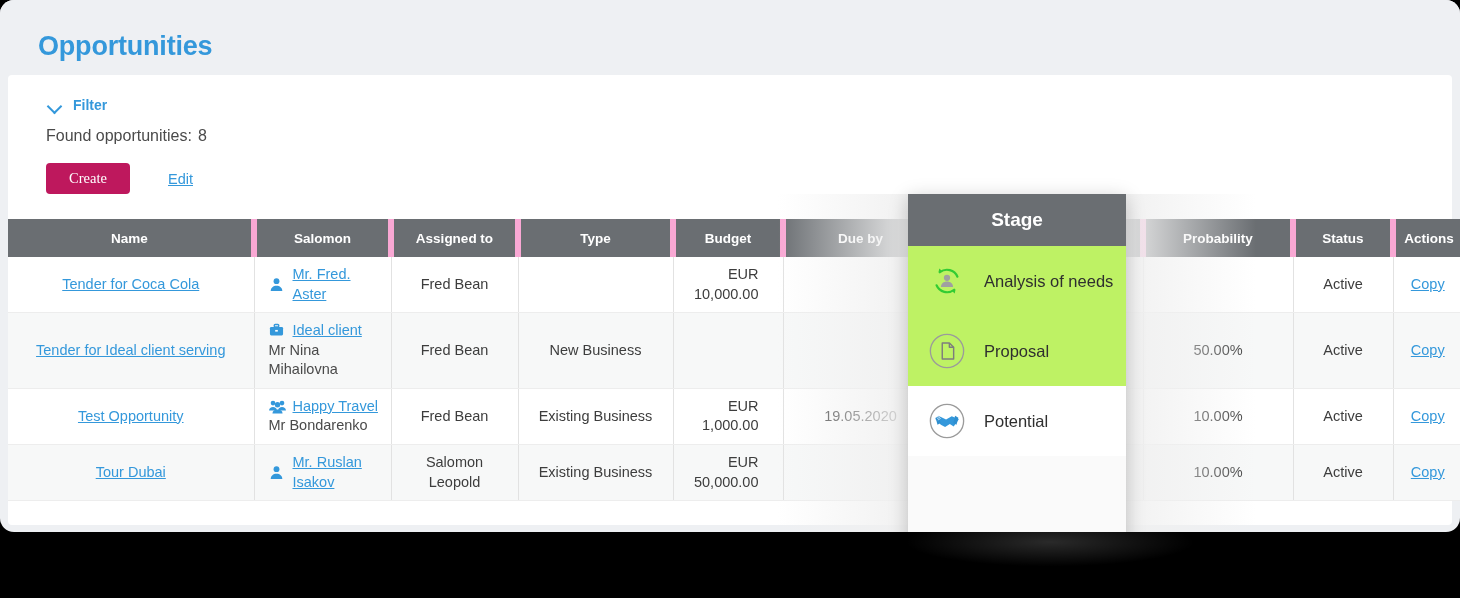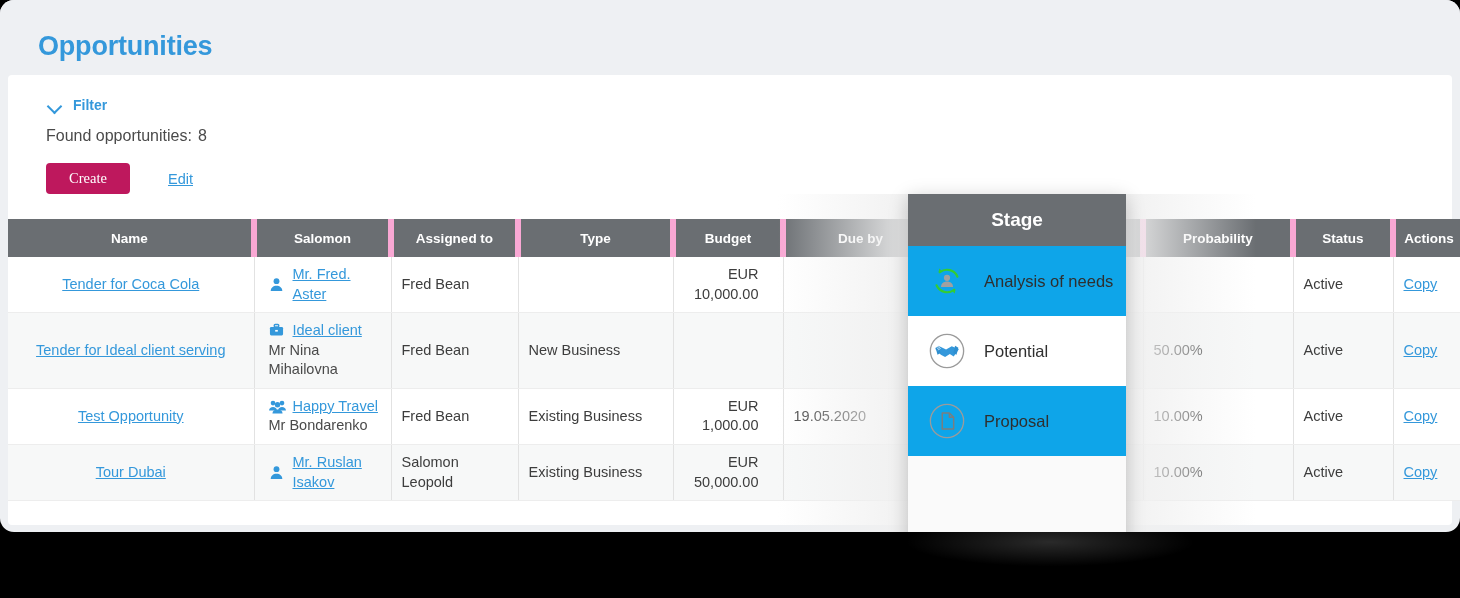--- a/index.html
+++ b/index.html
@@ -88,21 +88,21 @@
     padding: 8px 10px;
     vertical-align: middle;
     line-height: 1.35;
   }
   tbody td:last-child { border-right: none; }
   tbody tr.alt td { background: #f7f8f8; }
   tbody tr td { background: #ffffff; }
   tbody tr.alt td { background: #f7f8f8; }
   .c-name { text-align: center; }
   .c-account { text-align: left; padding-left: 14px; }
-  .c-center { }
+  .c-center { text-align: center; }
   .c-right { text-align: right; padding-right: 24px; }
   .link {
     color: #3498db; text-decoration: underline; cursor:pointer;
   }
   .acct-line { display:flex; align-items:center; gap: 9px; }
   .acct-sub { color:#4a4a4a; padding-left: 0px; }
   .ico { width: 15px; height: 15px; flex: 0 0 15px; display:inline-block; }
   
   col.w-name { width: 246px; }
   col.w-account { width: 137px; }
@@ -130,21 +130,21 @@
     display:flex; align-items:center; justify-content:center;
     font-size: 19px; font-weight: bold;
   }
   .stage-item {
     height: 70px; display:flex; align-items:center;
     padding-left: 20px; gap: 18px;
     font-size: 16.5px; color:#2f2f2f;
     cursor: pointer;
   }
   .stage-item.odd  { background: #ffffff; }
-  .stage-item.even { background: #0ea5e9; }
+  .stage-item.even { background: #bef264; }
   .stage-ico { width: 38px; height: 38px; flex:0 0 38px; }
   
   .fade { position:absolute; top:194px; height: 338px; z-index: 30; pointer-events:none; }
   #fade-left  { left: 778px; width: 130px;
     background: linear-gradient(to right, rgba(245,245,245,0), rgba(240,240,240,0.92)); }
   #fade-right { left: 1126px; width: 130px;
     background: linear-gradient(to left, rgba(245,245,245,0), rgba(240,240,240,0.92)); }
   
   #dither-shadow {
     position:absolute; left: 845px; top: 528px;
@@ -319,36 +319,36 @@
           <span class="stage-ico"><svg viewBox="0 0 40 40" width="38" height="38">
         <path d="M9 24.5A12 12 0 0 0 27.5 29.2" fill="none" stroke="#33cc33" stroke-width="2.3" stroke-linecap="round"></path>
         <path d="M31 15.5A12 12 0 0 0 12.5 10.8" fill="none" stroke="#33cc33" stroke-width="2.3" stroke-linecap="round"></path>
         <path d="M25.2 30.6l3.8-1.6-0.9 4.1z" fill="#33cc33"></path>
         <path d="M14.8 9.4l-3.8 1.6 0.9-4.1z" fill="#33cc33"></path>
         <circle cx="20" cy="16.6" r="3.3" fill="#a0a0a0"></circle>
         <path d="M13.6 26.4c0-3.8 2.9-6 6.4-6s6.4 2.2 6.4 6z" fill="#a0a0a0"></path>
       </svg></span>
      <span>Analysis of needs</span>
         </div>
+        <div class="stage-item even">
+          <span class="stage-ico"><svg viewBox="0 0 40 40" width="38" height="38">
+        <circle cx="20" cy="20" r="17.5" fill="none" stroke="#9b9b9b" stroke-width="1.4"></circle>
+        <path d="M15 11.5h7.5l4.5 4.5v12.5H15z" fill="none" stroke="#7d7d7d" stroke-width="1.5" stroke-linejoin="round"></path>
+        <path d="M22.5 11.5v4.5H27" fill="none" stroke="#7d7d7d" stroke-width="1.5" stroke-linejoin="round"></path>
+      </svg></span>
+     <span>Proposal</span>
+        </div>
         <div class="stage-item odd">
           <span class="stage-ico"><svg viewBox="0 0 40 40" width="38" height="38">
         <circle cx="20" cy="20" r="17.5" fill="none" stroke="#9b9b9b" stroke-width="1.4"></circle>
         <path d="M7.5 17.5l4.5-2.6 7 3.6 6-3.6 7.5 3.3-5.5 7.5-4-2.5-5 3.2-4.5-2.4z" fill="#3498db"></path>
         <path d="M8 16.5l3.5-2 1.8 7.5-3.3 2z" fill="#2f8fd0"></path>
         <path d="M32 16.5l-3.5-2-1.8 7.5 3.3 2z" fill="#2f8fd0"></path>
         <path d="M9 16.2l3-1.8M9.7 17.6l3-1.8M10.4 19l3-1.8" stroke="#fff" stroke-width=".7"></path>
       </svg></span>
      <span>Potential</span>
         </div>
-        <div class="stage-item even">
-          <span class="stage-ico"><svg viewBox="0 0 40 40" width="38" height="38">
-        <circle cx="20" cy="20" r="17.5" fill="none" stroke="#9b9b9b" stroke-width="1.4"></circle>
-        <path d="M15 11.5h7.5l4.5 4.5v12.5H15z" fill="none" stroke="#7d7d7d" stroke-width="1.5" stroke-linejoin="round"></path>
-        <path d="M22.5 11.5v4.5H27" fill="none" stroke="#7d7d7d" stroke-width="1.5" stroke-linejoin="round"></path>
-      </svg></span>
-     <span>Proposal</span>
-        </div>
       </div>
   </div>
 
 </div>
 
 <div id="dither-shadow"></div>
 
 </body></html>

